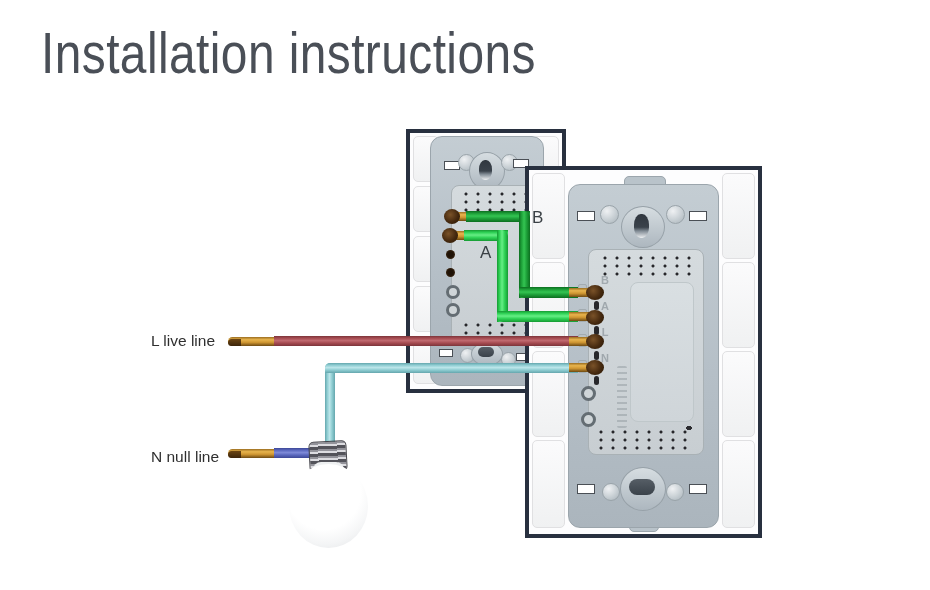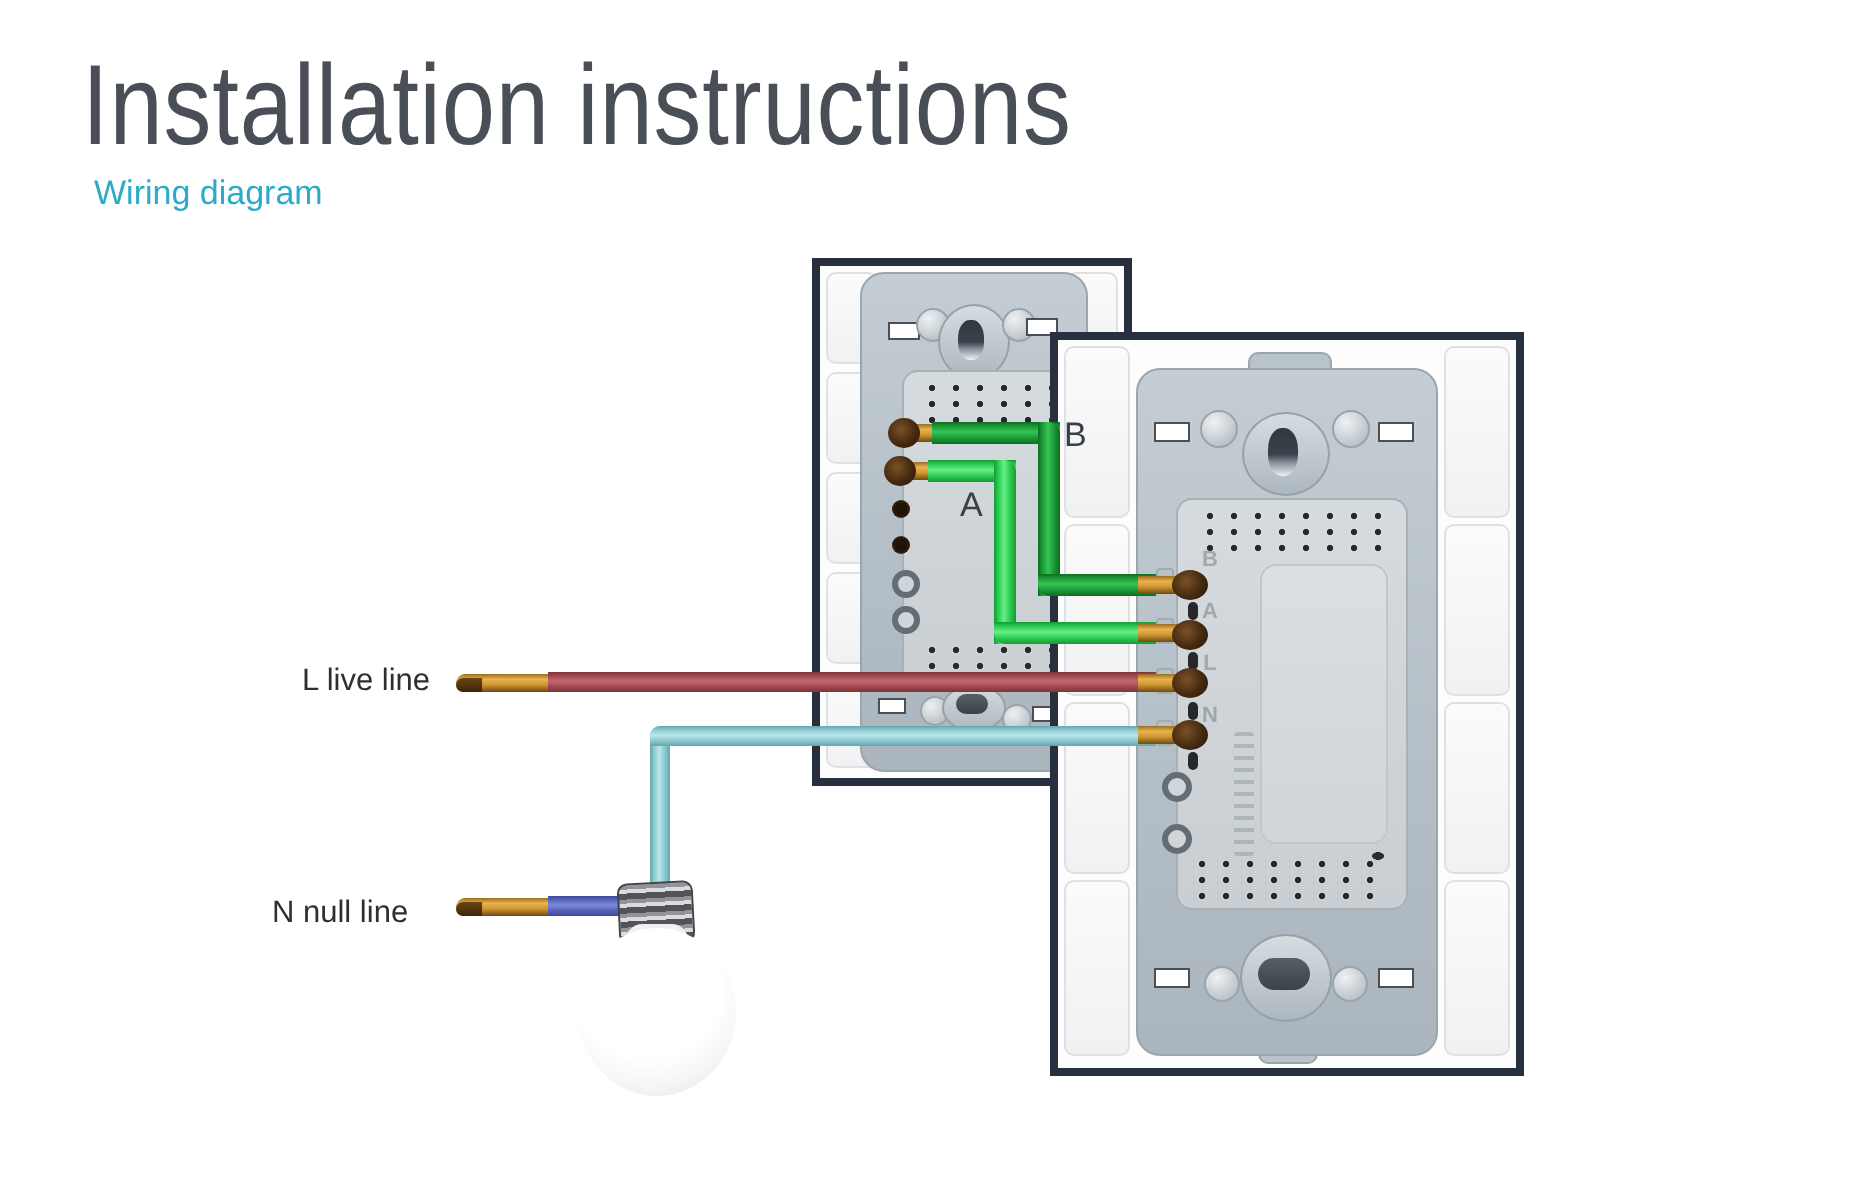--- a/index.html
+++ b/index.html
@@ -65,21 +65,20 @@
   .wirelbl{position:absolute;color:#3a4045;font-size:17px;}
   .caption{position:absolute;left:568px;top:549px;width:150px;text-align:center;
            color:#333;font-size:15px;}
 </style>
 </head>
 <body>
 
 <div id="stage">
 
   <div class="title">Installation instructions</div>
-  <div class="subtitle">Wiring diagram</div>
 
   <div class="switchbox" style="left:406px;top:129px;width:160px;height:264px;z-index:10;">
 
     <div class="seg" style="left:3px;top:3px;width:26px;height:46px;"></div>
     <div class="seg" style="left:3px;top:53px;width:26px;height:46px;"></div>
     <div class="seg" style="left:3px;top:103px;width:26px;height:46px;"></div>
     <div class="seg" style="left:3px;top:153px;width:26px;height:46px;"></div>
     <div class="seg" style="left:3px;top:203px;width:26px;height:48px;"></div>
     <div class="seg" style="left:123px;top:3px;width:26px;height:46px;"></div>
     <div class="seg" style="left:123px;top:53px;width:26px;height:46px;"></div>
@@ -200,17 +199,17 @@
   <div class="copper" style="left:452px;top:212px;width:20px;height:9px;z-index:29;"></div>
   <div class="copper" style="left:450px;top:231px;width:20px;height:9px;z-index:29;"></div>
   <div class="lug" style="left:444px;top:209px;width:16px;height:15px;z-index:32;"></div>
   <div class="lug" style="left:442px;top:228px;width:16px;height:15px;z-index:32;"></div>
 
   <div class="bulbcap" style="left:309px;top:441px;width:38px;height:31px;z-index:35;"></div>
   <div class="bulbneck" style="left:313px;top:462px;width:31px;height:16px;z-index:36;"></div>
   <div class="bulbglass" style="left:289px;top:464px;width:79px;height:84px;z-index:37;"></div>
 
   <div class="lbl" style="left:151px;top:332px;z-index:40;">L live line</div>
-  <div class="lbl" style="left:136px;top:448px;z-index:40;">N null line</div>
+  <div class="lbl" style="left:151px;top:448px;z-index:40;">N null line</div>
   <div class="wirelbl" style="left:532px;top:208px;z-index:40;">B</div>
   <div class="wirelbl" style="left:480px;top:243px;z-index:40;">A</div>
 
 </div>
 
 </body></html>

